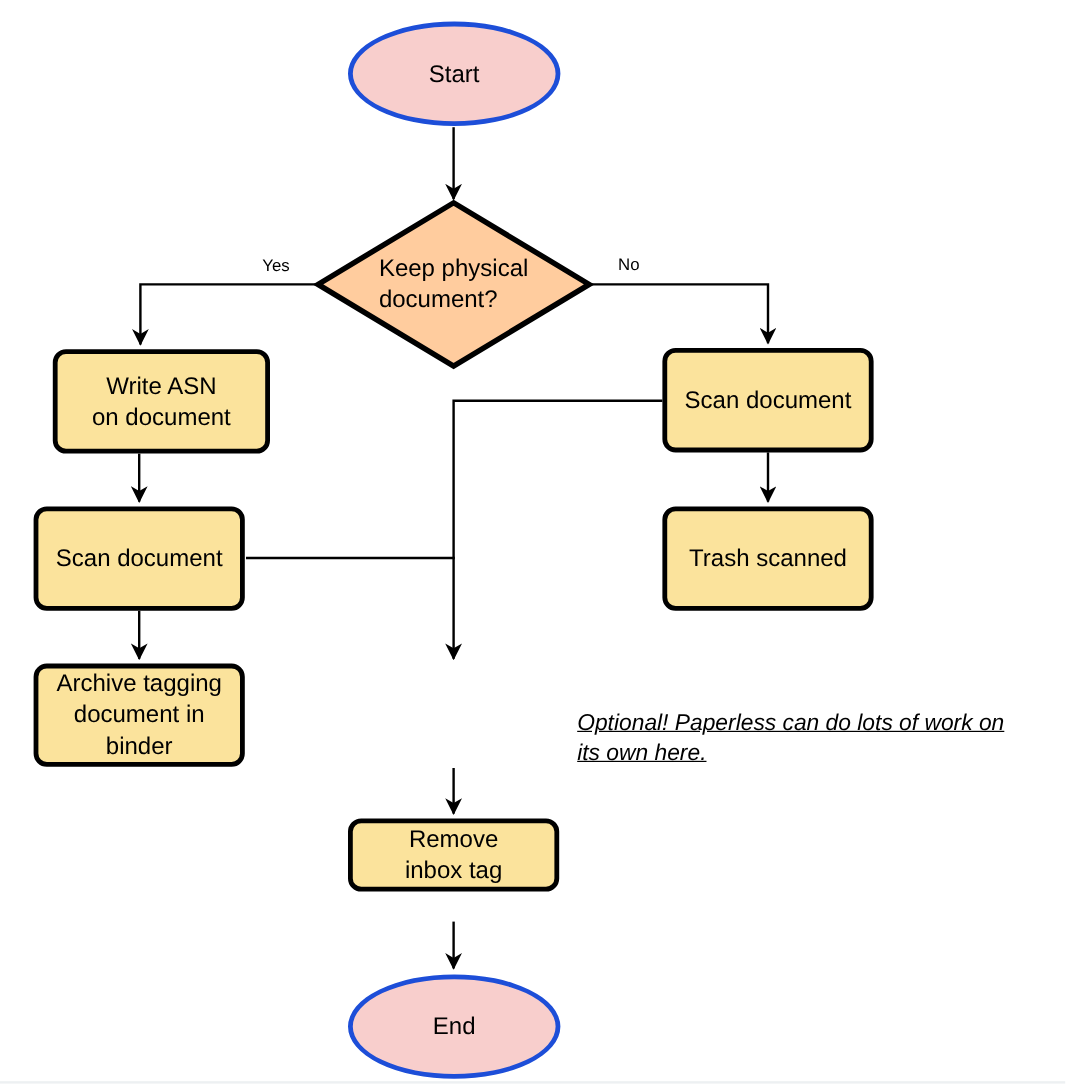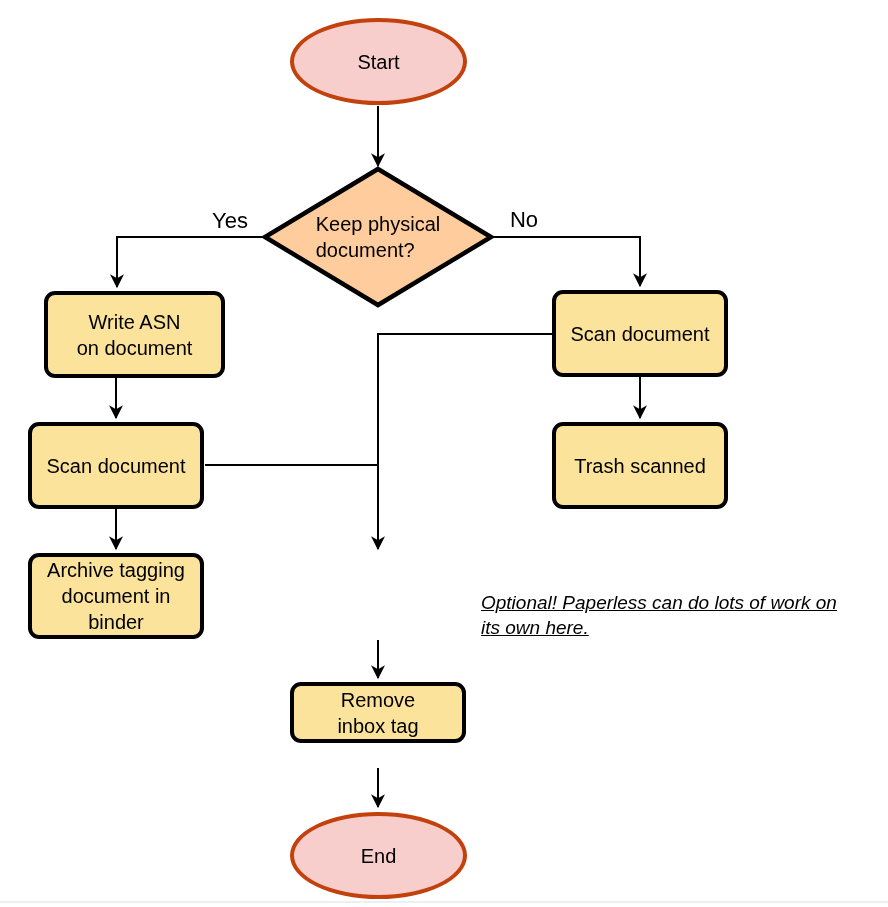--- a/index.html
+++ b/index.html
@@ -29,42 +29,42 @@
     white-space: pre-line;
     box-sizing: border-box;
   }
   .process {
     background: #fbe39c;
     border: 4px solid #000000;
     border-radius: 11px;
   }
   .terminator {
     background: #f8cecc;
-    border: 4px solid #c2410c;
+    border: 4px solid #1d4ed8;
     border-radius: 50%;
     text-align: right;
   }
   .diamond-wrap {
     position: absolute;
     display: flex;
     align-items: center;
     justify-content: center;
     text-align: left;
     font-size: 20px;
     line-height: 26px;
     white-space: pre-line;
   }
   .diamond-wrap svg {
     position: absolute;
     left: 0; top: 0;
   }
   .diamond-label { position: relative; }
   .edge-label {
     position: absolute;
-    font-size: 22px;
+    font-size: 14px;
     line-height: 18px;
     text-align: center;
   }
   .note {
     position: absolute;
     left: 481px;
     top: 590px;
     width: 404px;
     font-size: 19px;
     line-height: 25px;

